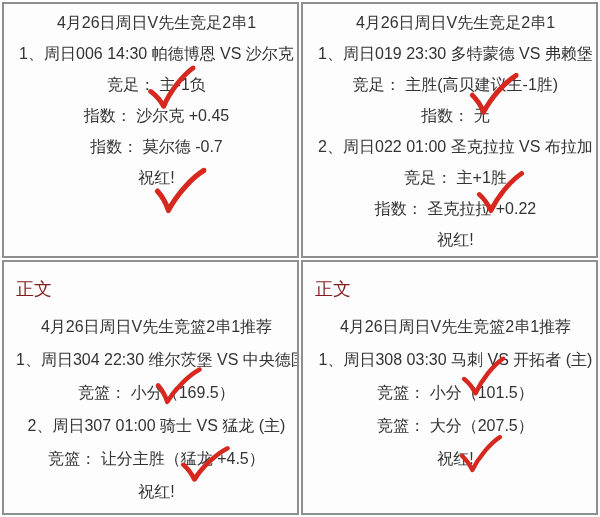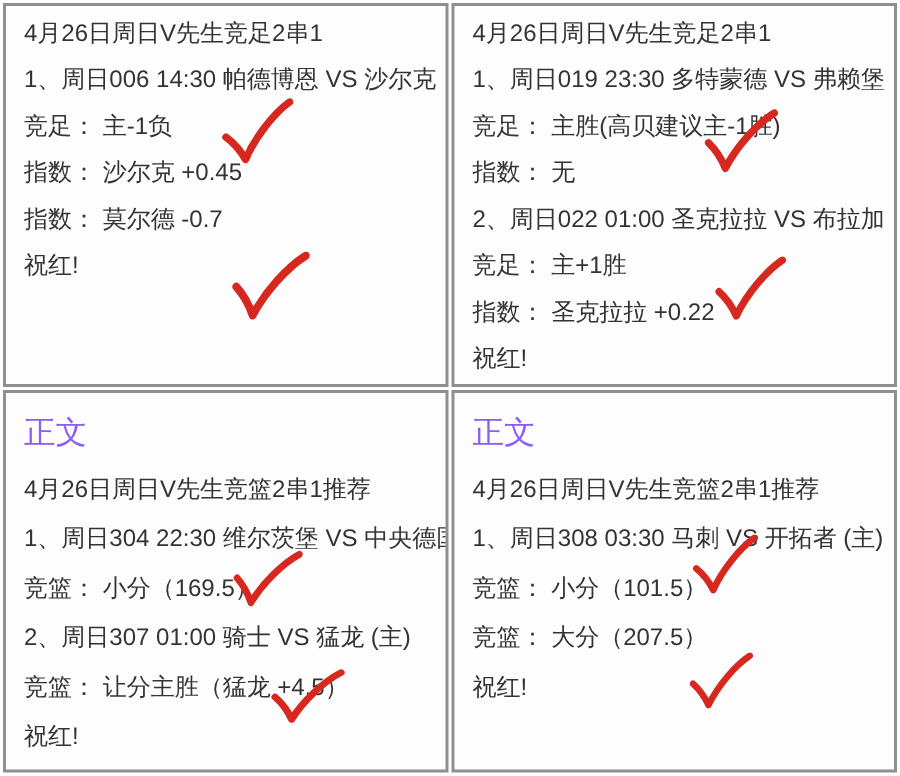--- a/index.html
+++ b/index.html
@@ -29,30 +29,31 @@
   }
   .panel.bottom {
     padding-top: 6px;
   }
   .line {
     height: 31px;
     line-height: 31px;
     font-size: 16px;
     color: #333333;
     white-space: nowrap;
+    text-align: center;
   }
   .panel.bottom .line {
     height: 33px;
     line-height: 33px;
   }
   .heading {
     height: 42px;
     line-height: 42px;
-    font-size: 21px;
-    color: #8b5cf6;
+    font-size: 18px;
+    color: #7f1d1d;
     white-space: nowrap;
   }
   .check {
     position: absolute;
     pointer-events: none;
   }
   .check path {
     fill: none;
     stroke: #d6281e;
     stroke-width: 10;

